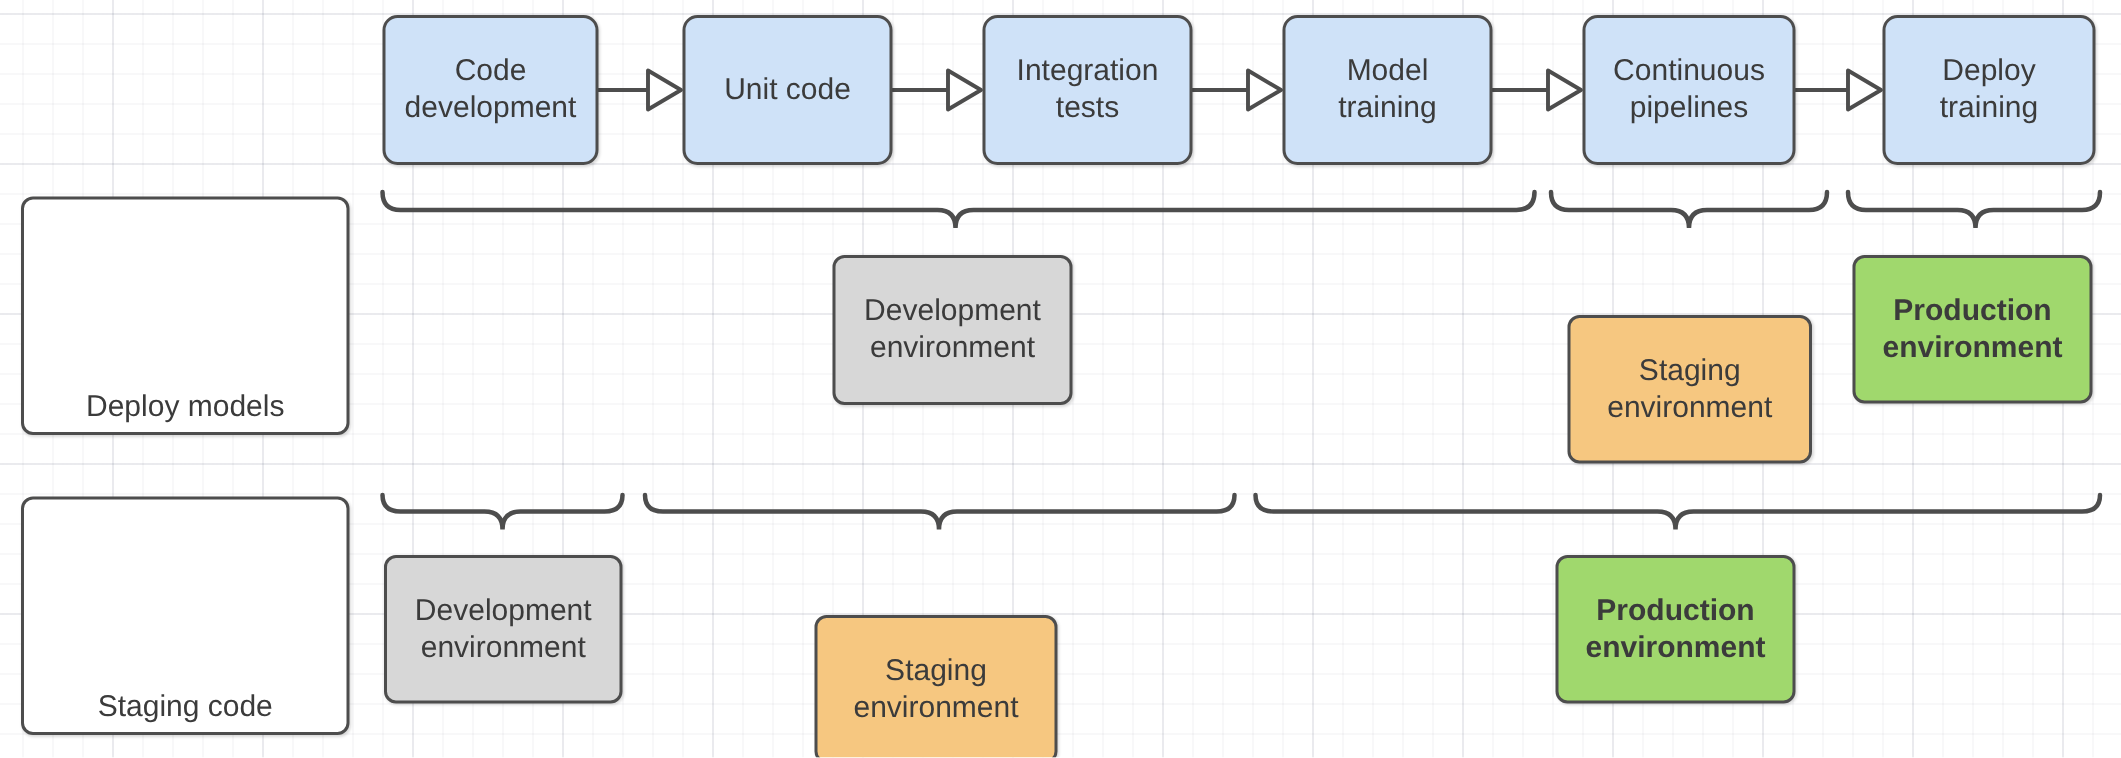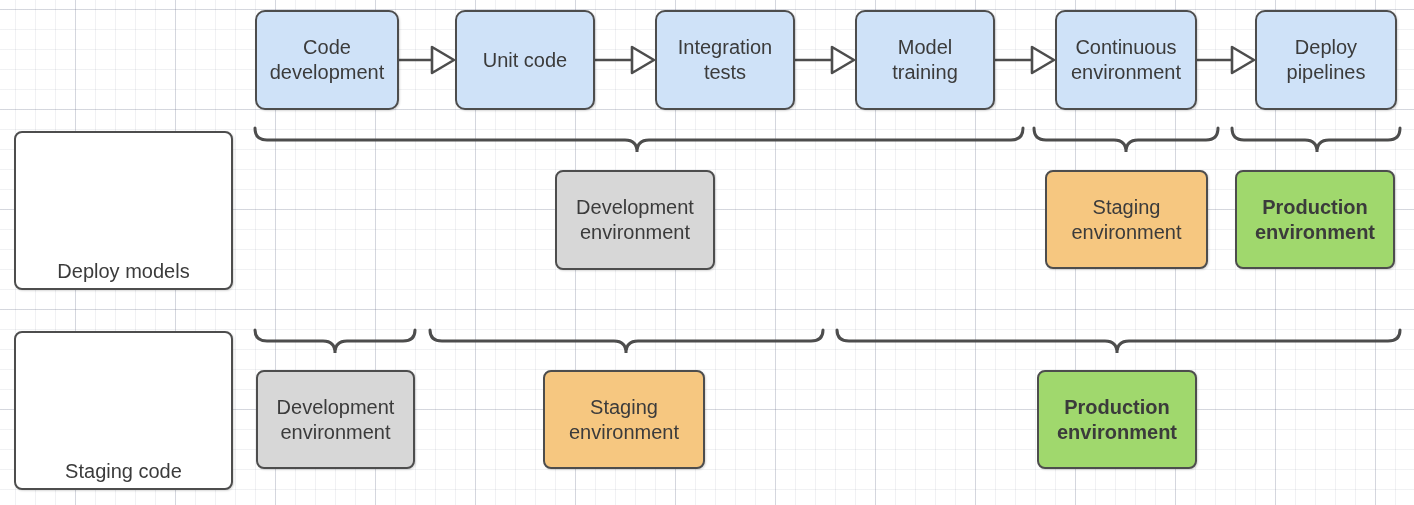--- a/index.html
+++ b/index.html
@@ -24,21 +24,21 @@
     border:2.5px solid var(--c-stroke);
     display:flex;align-items:center;justify-content:center;
     text-align:center;
     font-size:20px;line-height:25px;
     padding:4px 8px;
     box-shadow:1px 1px 2px rgba(0,0,0,0.15);
   }
   .step{background:var(--c-step-fill);border-radius:10px;}
   .env{border-radius:8px;}
   .env-development{background:var(--c-development-fill);}
-  .env-staging{background:var(--c-staging-fill);}
+  .env-staging{background:var(--c-staging-fill);margin-top:40px;}
   .env-production{background:var(--c-production-fill);font-weight:bold;}
   .rowlabel{background:var(--c-label-fill);border-radius:8px;align-items:flex-end;}
   .overlay{position:absolute;left:0;top:0;pointer-events:none;}
   .overlay path, .overlay line{fill:none;stroke:var(--c-stroke);stroke-width:3;stroke-linecap:round;}
   .overlay .arrow-line{stroke-width:2.6;}
   .overlay polygon{fill:#ffffff;stroke:var(--c-stroke);stroke-width:2.6;stroke-linejoin:round;}
 </style>
 </head>
 <body>
 
@@ -82,24 +82,24 @@
   <div class="node step" style="left:455px;top:10px;width:140px;height:100px">
     <span>Unit code</span>
   </div>
   <div class="node step" style="left:655px;top:10px;width:140px;height:100px">
     <span>Integration tests</span>
   </div>
   <div class="node step" style="left:855px;top:10px;width:140px;height:100px">
     <span>Model training</span>
   </div>
   <div class="node step" style="left:1055px;top:10px;width:142px;height:100px">
-    <span>Continuous environment</span>
+    <span>Continuous pipelines</span>
   </div>
   <div class="node step" style="left:1255px;top:10px;width:142px;height:100px">
-    <span>Deploy pipelines</span>
+    <span>Deploy training</span>
   </div>
 
   <div class="node rowlabel" style="left:14px;top:131px;width:219px;height:159px">
     <span>Deploy models</span>
   </div>
 
   <div class="node env env-development" style="left:555px;top:170px;width:160px;height:100px">
     <span>Development environment</span>
   </div>
   <div class="node env env-staging" style="left:1045px;top:170px;width:163px;height:99px">

